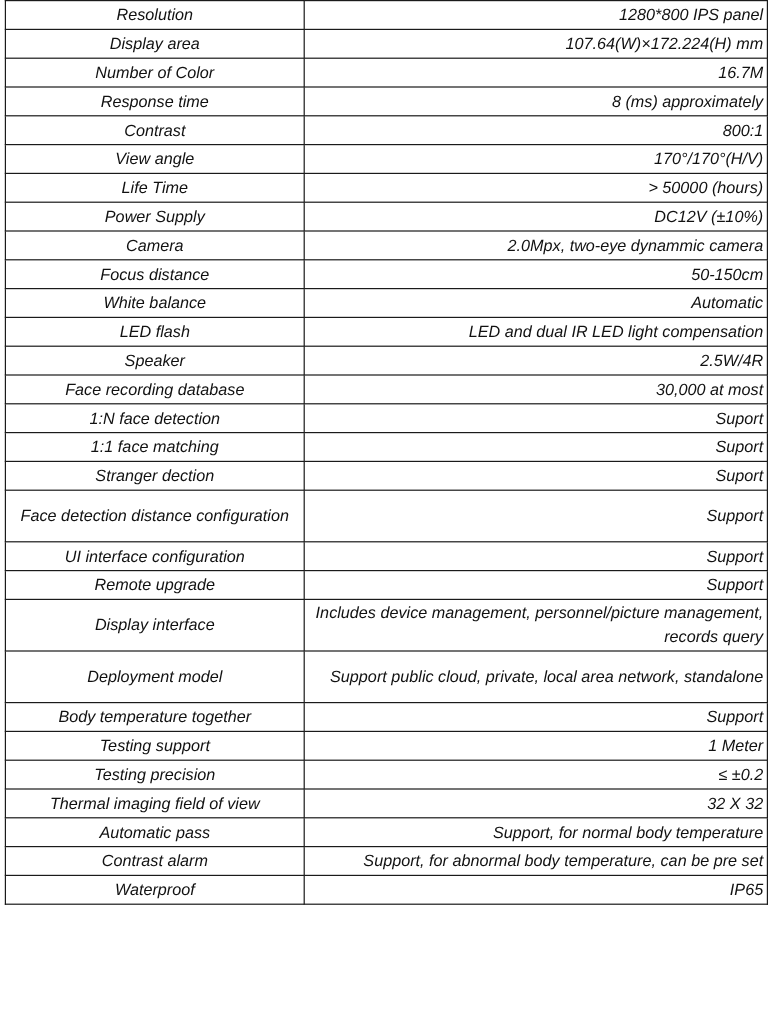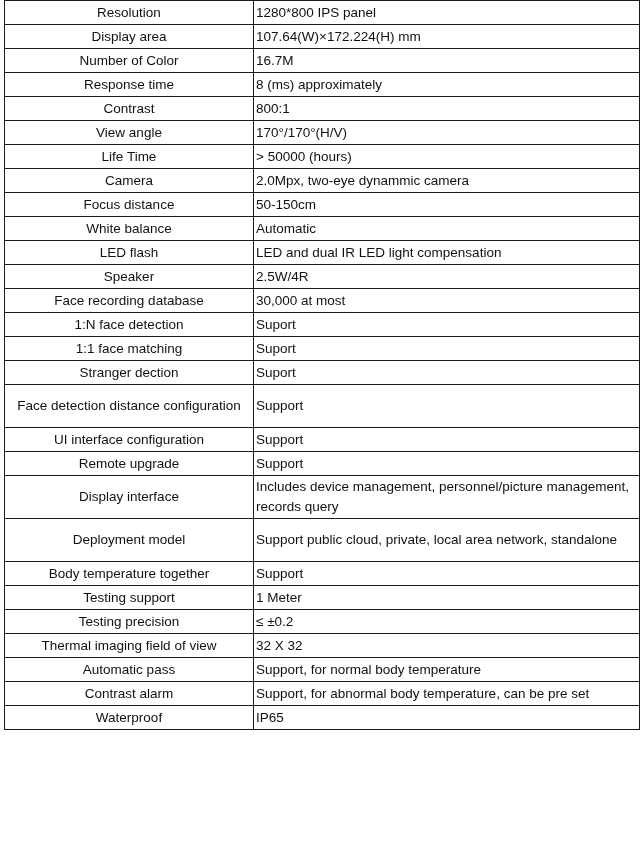--- a/index.html
+++ b/index.html
@@ -4,31 +4,32 @@
 <style>
   html, body { margin: 0; padding: 0; background: #ffffff; }
   body { width: 643px; height: 860px; overflow: hidden; position: relative; }
   .spec-table {
     position: absolute; left: 4px; top: 0px;
     width: 636px;
     border-collapse: collapse;
     font-family: "Liberation Sans", "DejaVu Sans", sans-serif;
     font-size: 13.5px;
     color: #111;
+    font-style: italic;
   }
   .spec-table td {
     border: 1.4px solid #1a1a1a;
     padding: 0 3px;
     height: 23px;
     line-height: 20px;
     vertical-align: middle;
   }
   .spec-table tr.tall td { height: 42px; }
   .spec-table td.key { width: 242px; text-align: center; }
-  .spec-table td.val { text-align: left; padding-left: 2px; }
+  .spec-table td.val { text-align: right; padding-left: 2px; }
 </style>
 </head>
 <body>
 
 <table class="spec-table">
   <tbody>
     <tr>
         <td class="key">Resolution</td>
         <td class="val">1280*800 IPS panel</td>
       </tr>
@@ -48,20 +49,24 @@
         <td class="key">Contrast</td>
         <td class="val">800:1</td>
       </tr>
     <tr>
         <td class="key">View angle</td>
         <td class="val">170°/170°(H/V)</td>
       </tr>
     <tr>
         <td class="key">Life Time</td>
         <td class="val">&gt; 50000 (hours)</td>
+      </tr>
+    <tr>
+        <td class="key">Power Supply</td>
+        <td class="val">DC12V (±10%)</td>
       </tr>
     <tr>
         <td class="key">Camera</td>
         <td class="val">2.0Mpx, two-eye dynammic camera</td>
       </tr>
     <tr>
         <td class="key">Focus distance</td>
         <td class="val">50-150cm</td>
       </tr>
     <tr>

